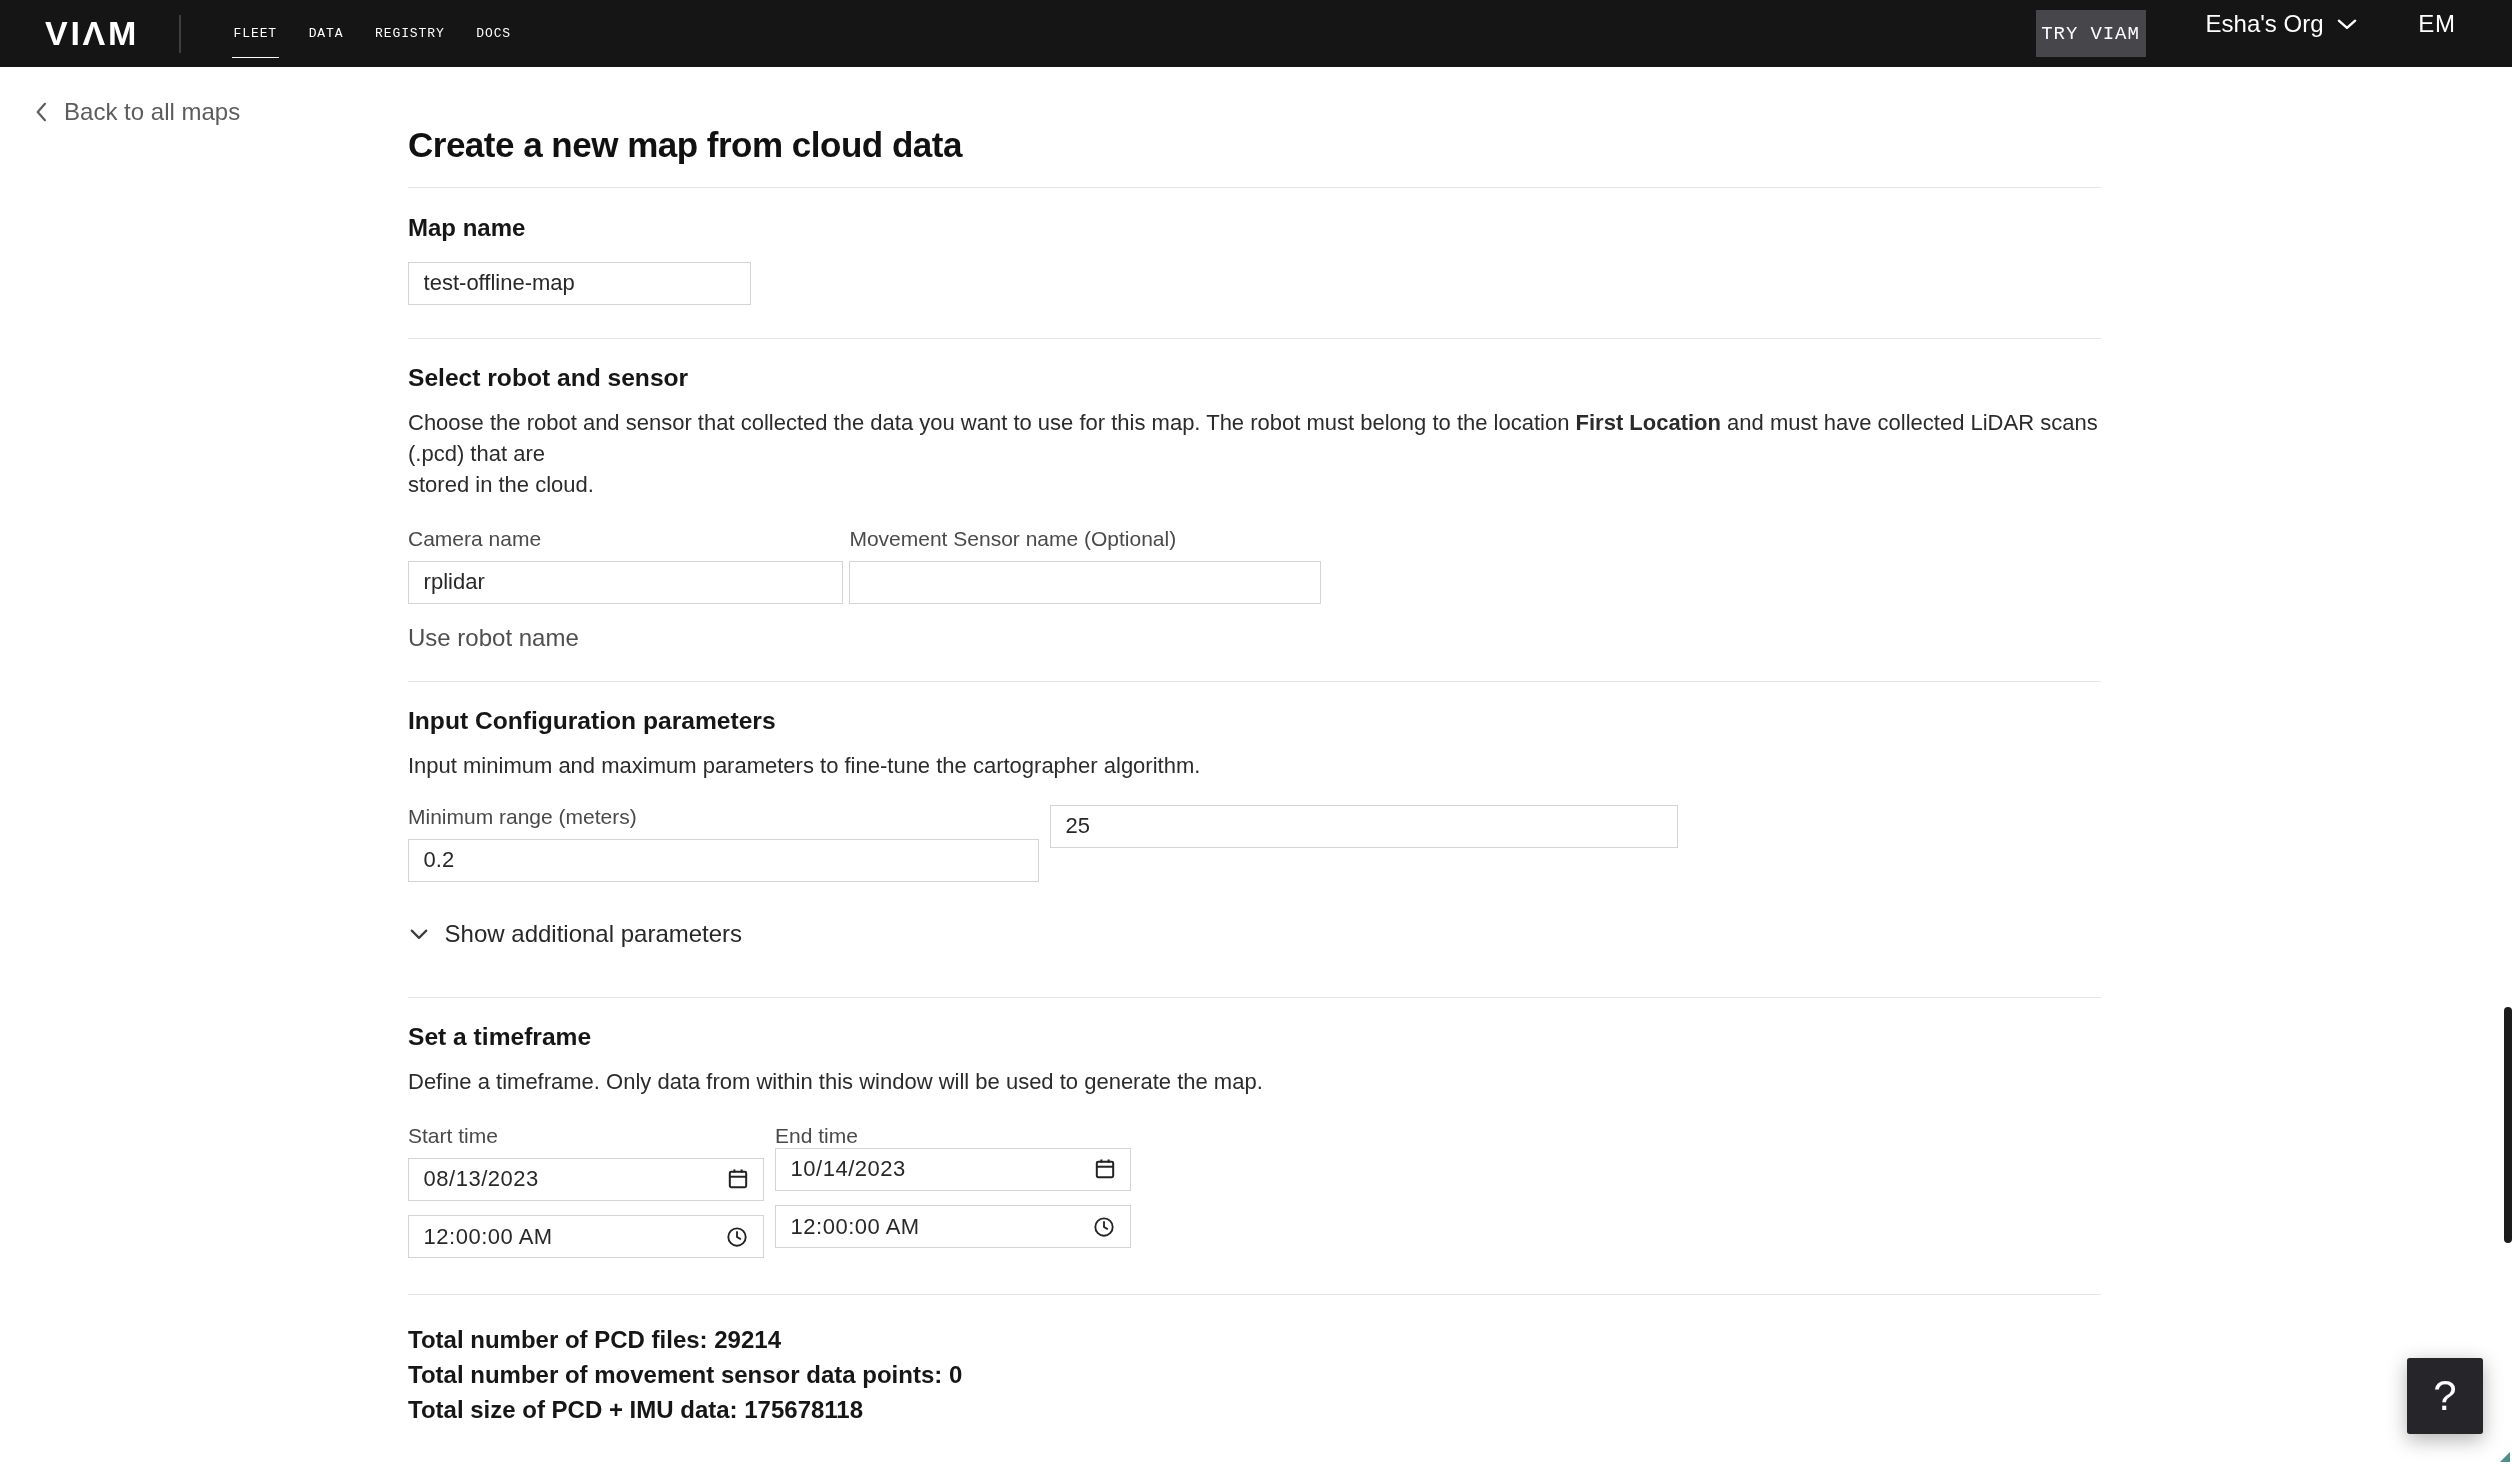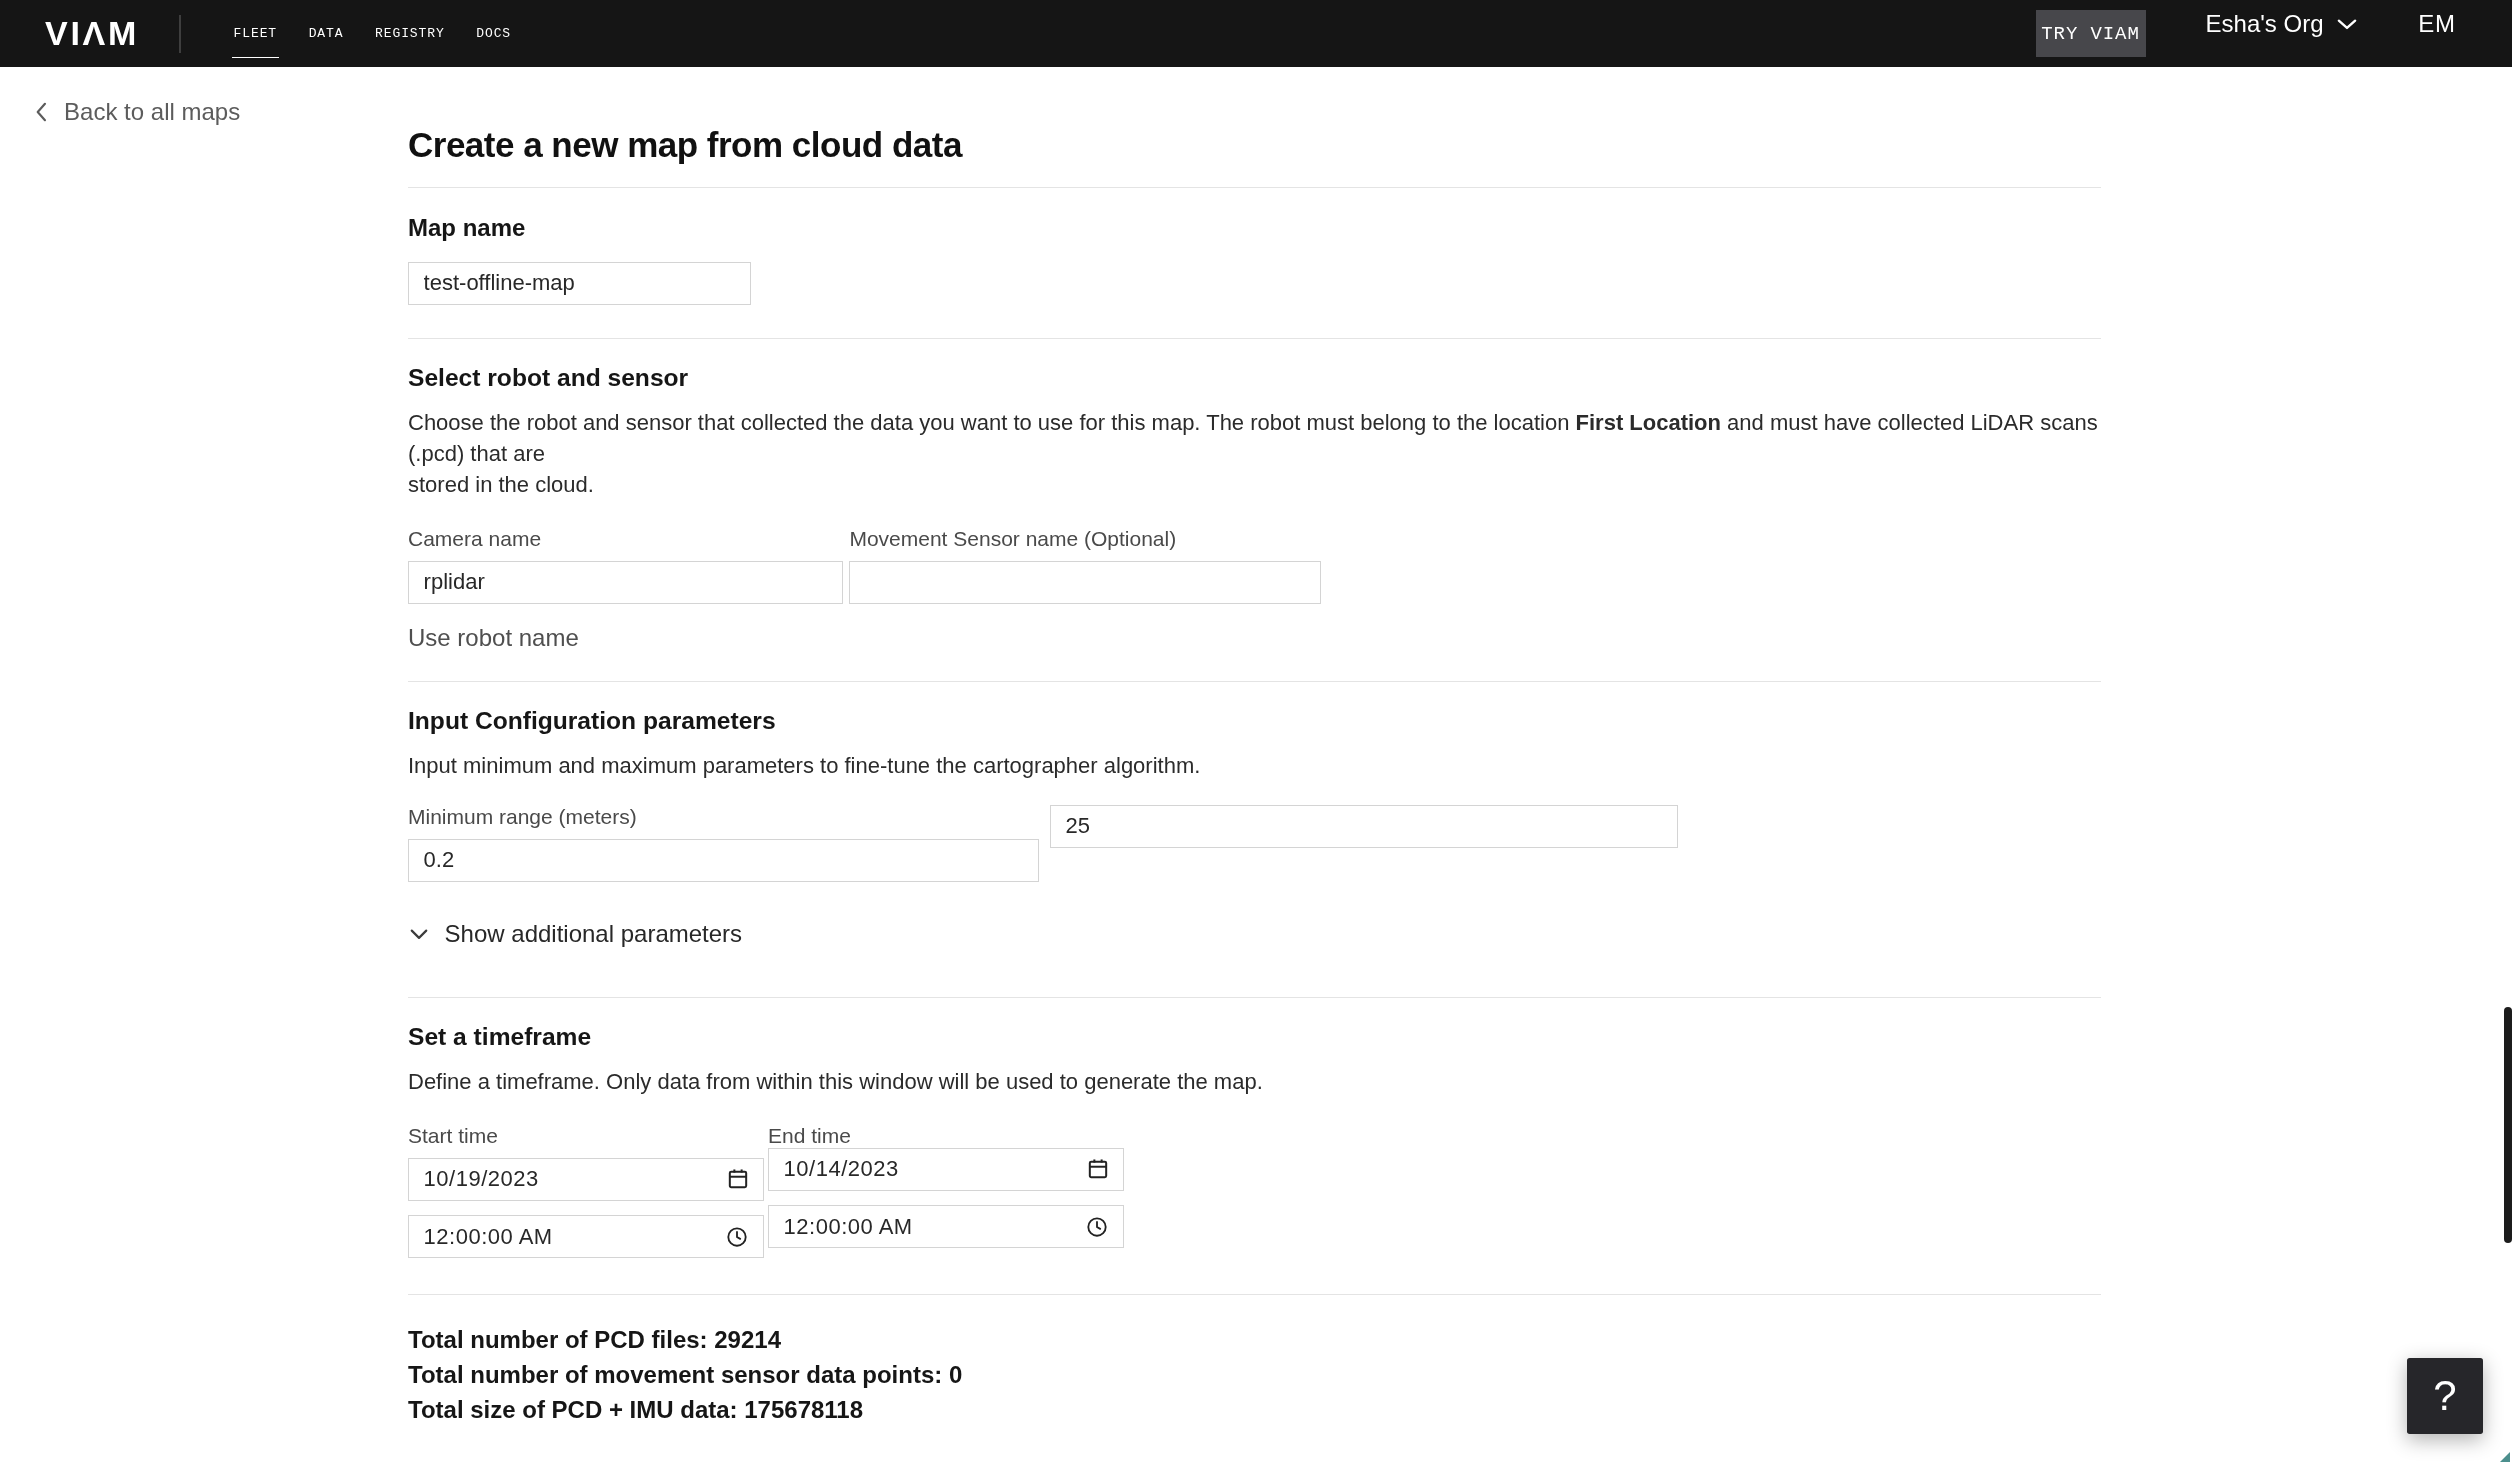--- a/index.html
+++ b/index.html
@@ -76,21 +76,21 @@
 
   .range-row { margin-top:24px; gap:11px; }
   .w-range-min { width:631px; }
   .w-range-max { width:628px; }
 
   .show-additional {
     margin-top:38px; display:flex; align-items:center; gap:14.6px; cursor:pointer;
     font-size:24px; color:#282828;
   }
 
-  .time-row { margin-top:27px; gap:4px; }
+  .time-row { margin-top:27px; gap:11px; }
   .time-col { display:flex; flex-direction:column; }
   .w-time { width:356px; }
   .fakebox {
     display:flex; align-items:center; justify-content:space-between; cursor:pointer;
   }
   .fakebox .val { letter-spacing:0.5px; }
   .timebox { margin-top:14.6px; }
 
   .summary { margin-top:27px; font-size:24px; font-weight:700; color:#161616; line-height:35px; }
 
@@ -204,21 +204,21 @@
     <hr class="divider d4">
 
     
     <div class="h2">Set a timeframe</div>
     <p class="p-desc">Define a timeframe. Only data from within this window will be used to generate the map.</p>
 
     <div class="row time-row">
       <div class="time-col w-time">
         <label style="font-size:21px;color:#4a4a4a;margin-bottom:10px;">Start time</label>
         <div class="fakebox w-time">
-          <span class="val">10/19/2023</span>
+          <span class="val">08/13/2023</span>
           <span class="icon">
             <svg width="20" height="22" viewBox="0 0 22 24">
                 <rect x="2" y="4" width="18" height="17" rx="1.5" fill="none" stroke="#222" stroke-width="2.2"></rect>
                 <line x1="2" y1="9.5" x2="20" y2="9.5" stroke="#222" stroke-width="2.2"></line>
                 <line x1="7" y1="1.5" x2="7" y2="5" stroke="#222" stroke-width="2.2"></line>
                 <line x1="15" y1="1.5" x2="15" y2="5" stroke="#222" stroke-width="2.2"></line>
               </svg>
           </span>
         </div>
         <div class="fakebox w-time timebox">

